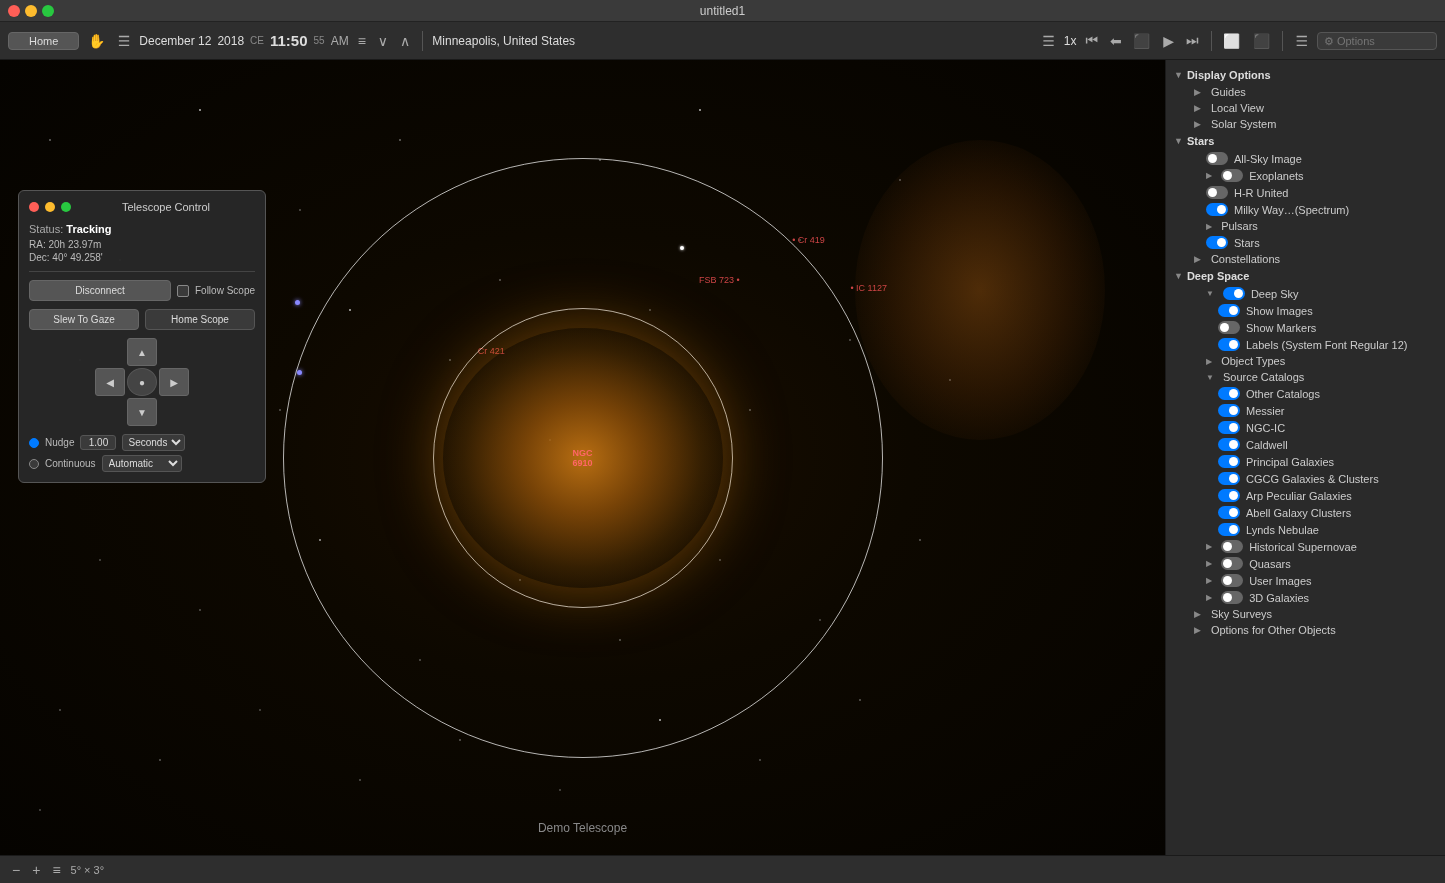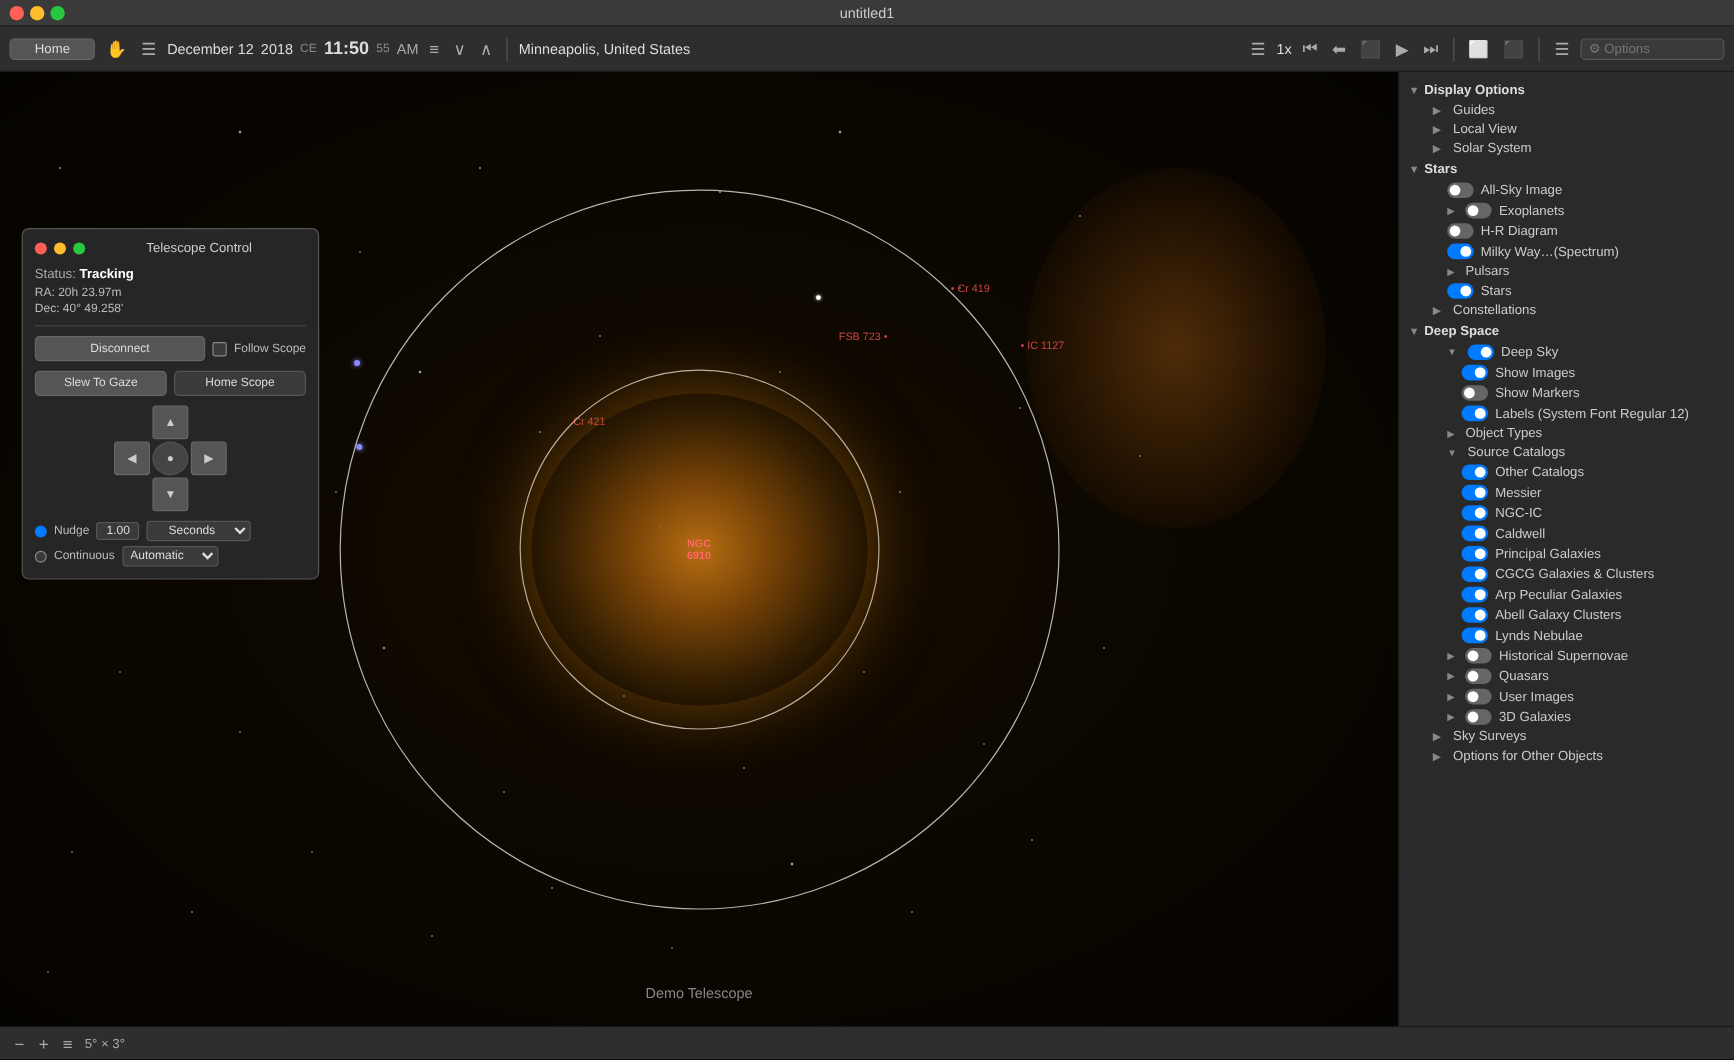--- a/index.html
+++ b/index.html
@@ -330,21 +330,21 @@
       font-size: 10px;
       padding: 1px 3px;
       text-align: center;
     }
     .nudge-select {
       background: #3a3a3a;
       border: 1px solid #555;
       border-radius: 3px;
       color: #ddd;
       font-size: 10px;
-      padding: 1px 13px;
+      padding: 1px 1px;
     }
     .continuous-row {
       display: flex;
       align-items: center;
       gap: 6px;
       font-size: 10px;
       color: #bbb;
       margin-top: 4px;
     }
     .auto-select {
@@ -670,21 +670,21 @@
     </div>
 
     <div class="sidebar-item sidebar-item-indent2">
       <span class="expand-arrow">▶</span>
       <div class="toggle toggle-off toggle-sm"></div>
       <span>Exoplanets</span>
     </div>
 
     <div class="sidebar-item sidebar-item-indent2">
       <div class="toggle toggle-off toggle-sm"></div>
-      <span>H-R Diagram</span>
+      <span>H-R United</span>
     </div>
 
     <div class="sidebar-item sidebar-item-indent2">
       <div class="toggle toggle-sm"></div>
       <span>Milky Way…(Spectrum)</span>
     </div>
 
     <div class="sidebar-item sidebar-item-indent2">
       <span class="expand-arrow">▶</span>
       <span>Pulsars</span>

